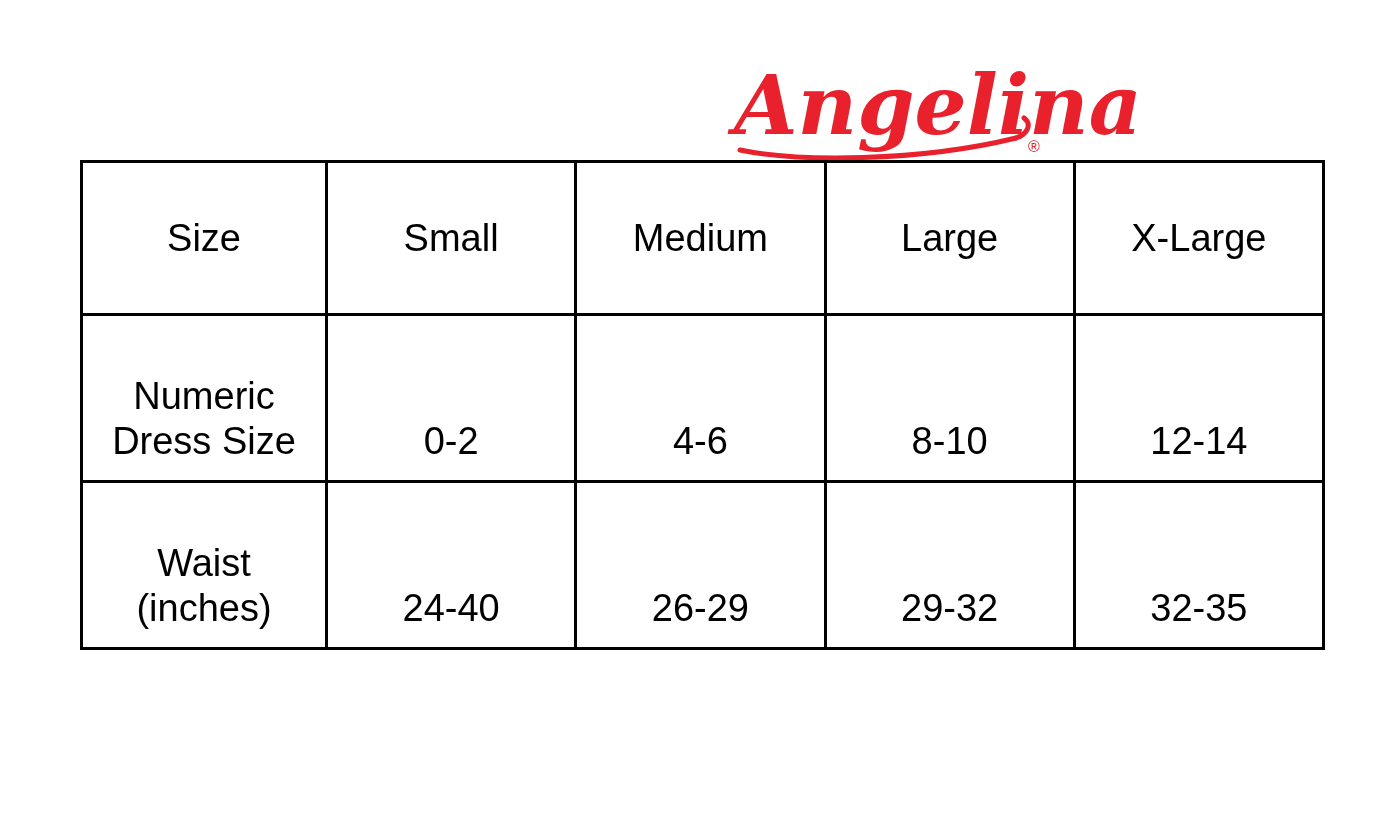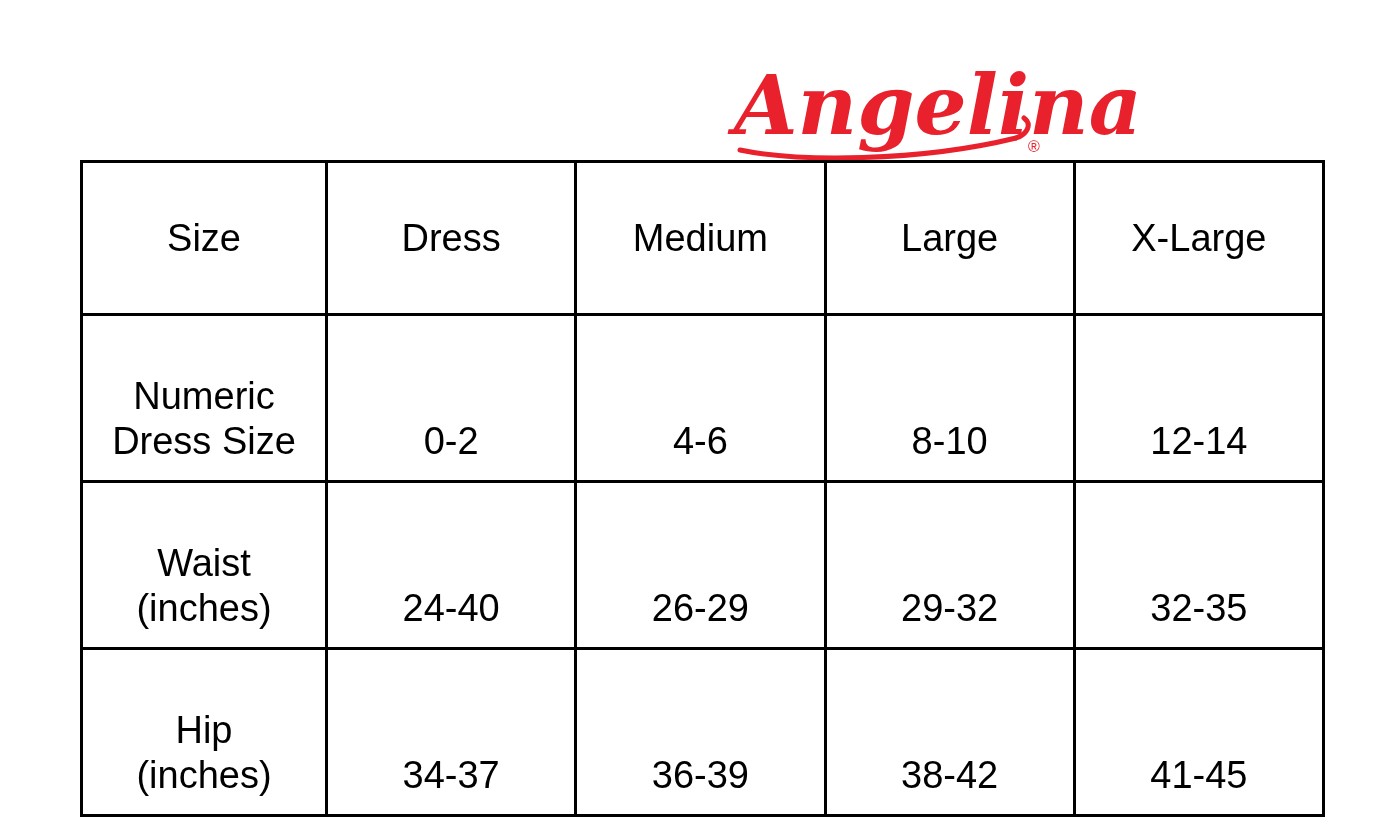--- a/index.html
+++ b/index.html
@@ -116,21 +116,21 @@
       <colgroup>
         <col class="label-col">
         <col>
         <col>
         <col>
         <col>
       </colgroup>
       <thead>
         <tr>
           <th>Size</th>
-          <th>Dress</th>
+          <th>Small</th>
           <th>Medium</th>
           <th>Large</th>
           <th>X-Large</th>
         </tr>
       </thead>
       <tbody>
         <tr>
           <td class="row-label">
             <span class="l1">Numeric</span>
             <span class="l2">Dress Size</span>
@@ -143,27 +143,17 @@
         <tr>
           <td class="row-label">
             <span class="l1">Waist</span>
             <span class="l2">(inches)</span>
           </td>
           <td class="cell-value">24-40</td>
           <td class="cell-value">26-29</td>
           <td class="cell-value">29-32</td>
           <td class="cell-value">32-35</td>
         </tr>
-        <tr>
-          <td class="row-label">
-            <span class="l1">Hip</span>
-            <span class="l2">(inches)</span>
-          </td>
-          <td class="cell-value">34-37</td>
-          <td class="cell-value">36-39</td>
-          <td class="cell-value">38-42</td>
-          <td class="cell-value">41-45</td>
-        </tr>
       </tbody>
     </table>
   </div>
 
 </div>
 
 </body></html>

